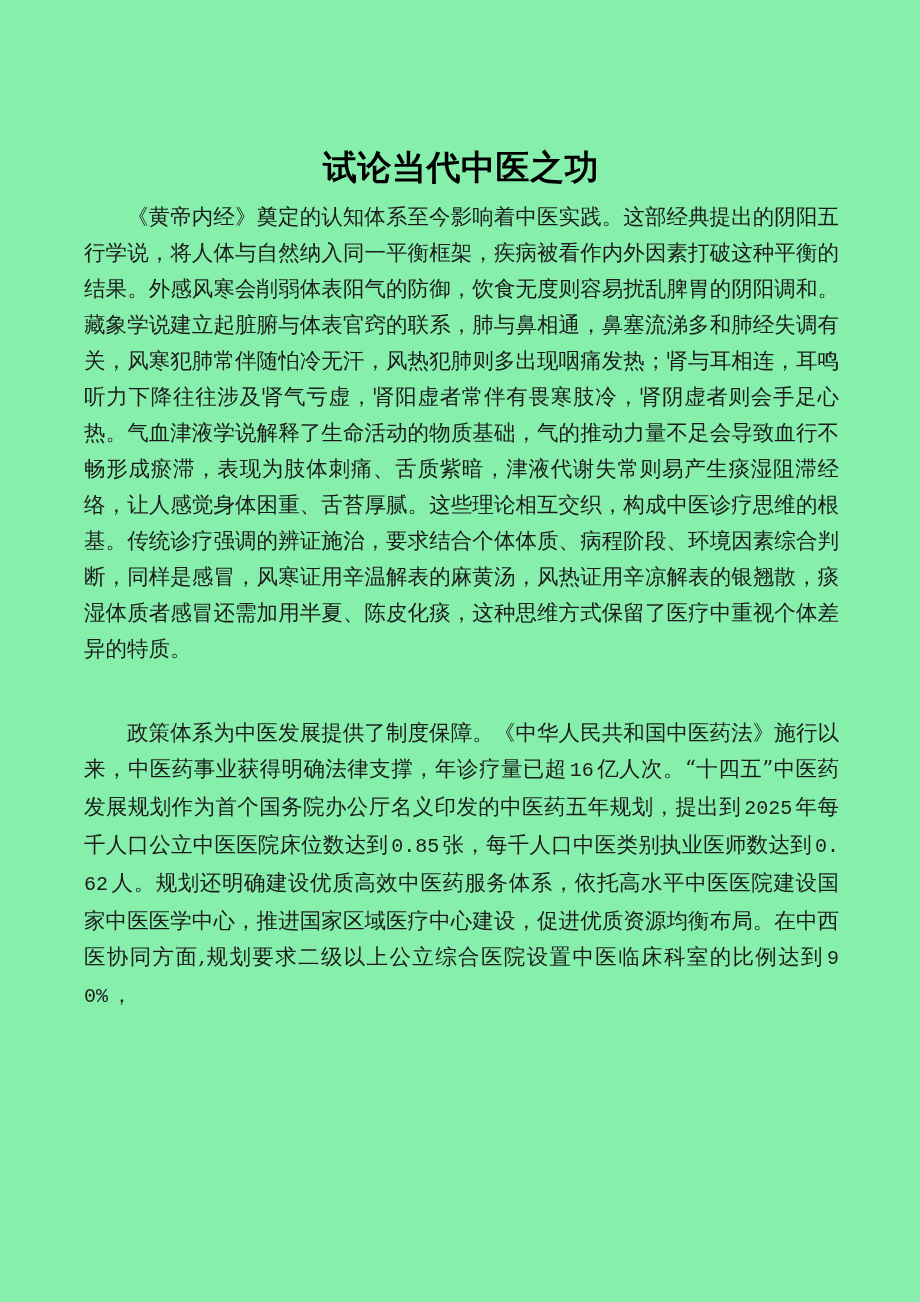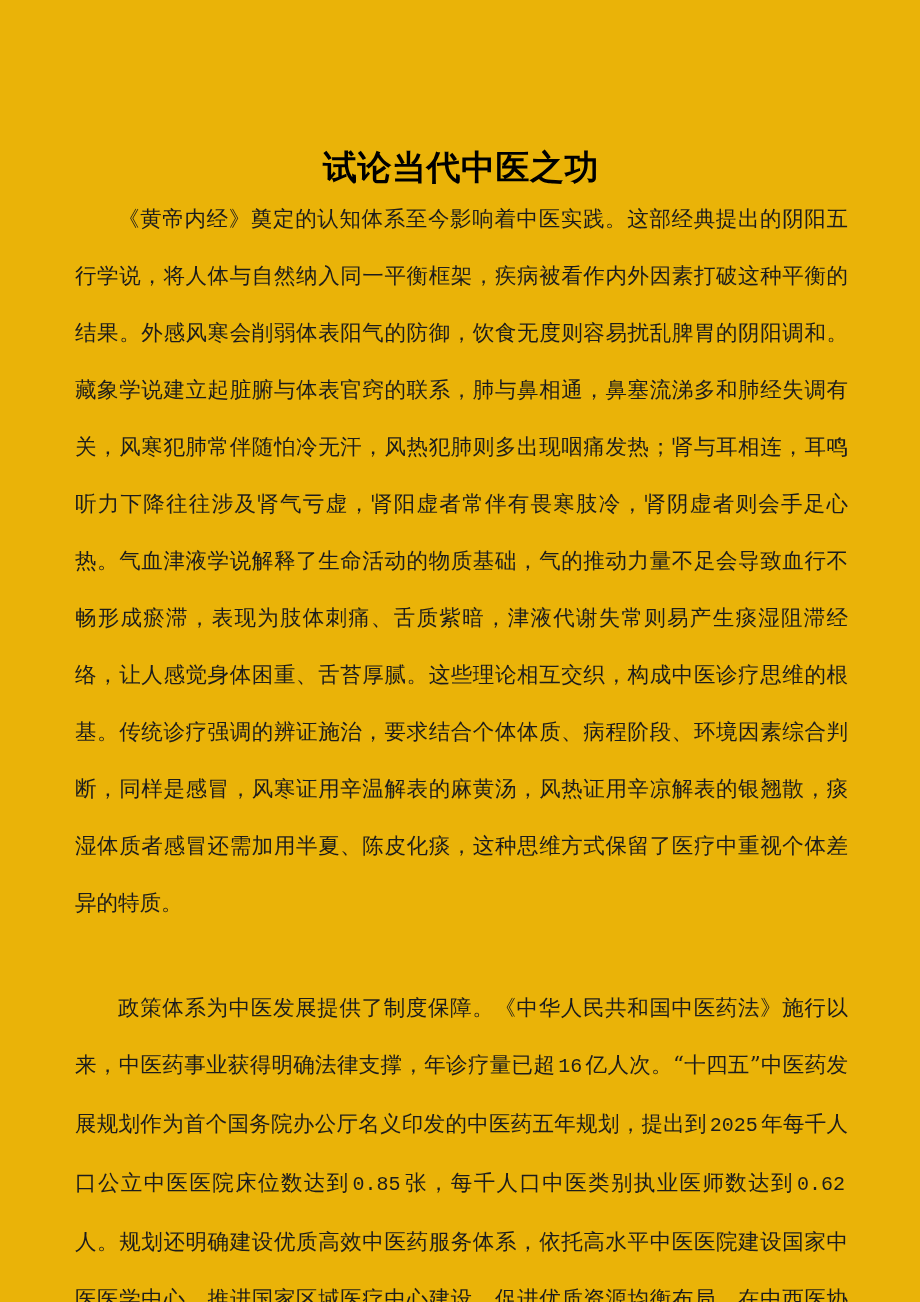--- a/index.html
+++ b/index.html
@@ -11,21 +11,21 @@
     width: 920px;
     height: 1302px;
     overflow: hidden;
     font-family: "DejaVu Serif", "Liberation Serif", serif;
     color: #1a1a1a;
   }
   .page {
     position: relative;
     width: 920px;
     height: 1302px;
-    background: #eab308;
+    background: #86efac;
     box-sizing: border-box;
   }
   .doc-title {
     position: absolute;
     top: 122px;
     left: 75px;
     width: 772px;
     text-align: center;
     font-family: "DejaVu Sans", "Liberation Sans", sans-serif;
     font-weight: bold;
@@ -34,27 +34,27 @@
     letter-spacing: 0.5px;
     color: #000000;
   }
   .doc-body {
     position: absolute;
     top: 190px;
     left: 75px;
     width: 773px;
   }
   .para {
-    margin: 0;
+    margin: 9px;
     text-indent: 2em;
     text-align: justify;
     text-justify: inter-character;
     font-family: "DejaVu Serif", "Liberation Serif", serif;
     font-size: 21.5px;
-    line-height: 57px;
+    line-height: 36px;
     color: #1c1c1c;
     word-break: break-all;
     text-align-last: left;
   }
   .para + .para {
     margin-top: 47.8px;
   }
   .num {
     font-family: Liberation Mono, monospace;
     font-size: 20px;

